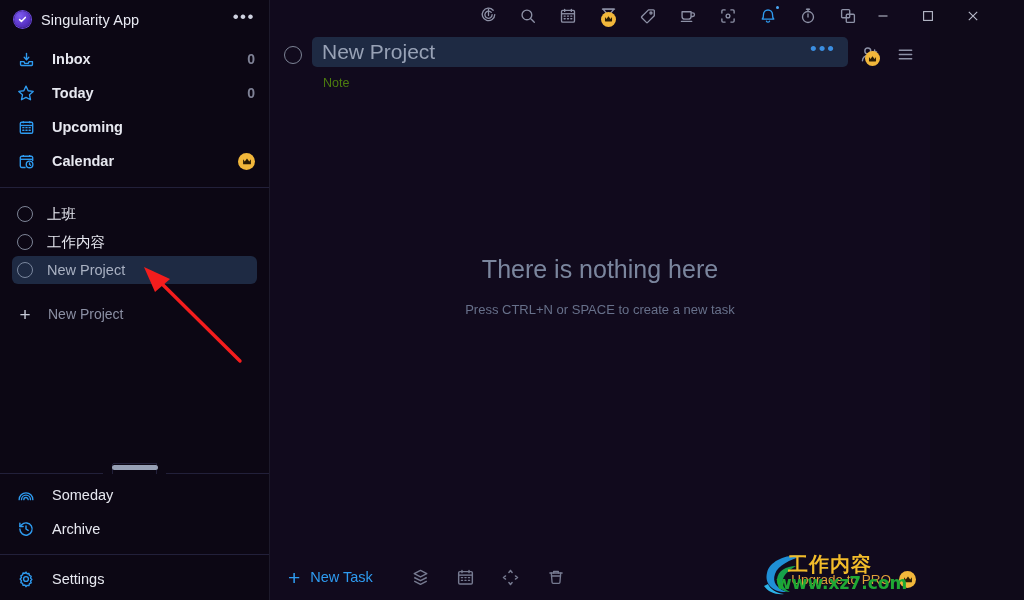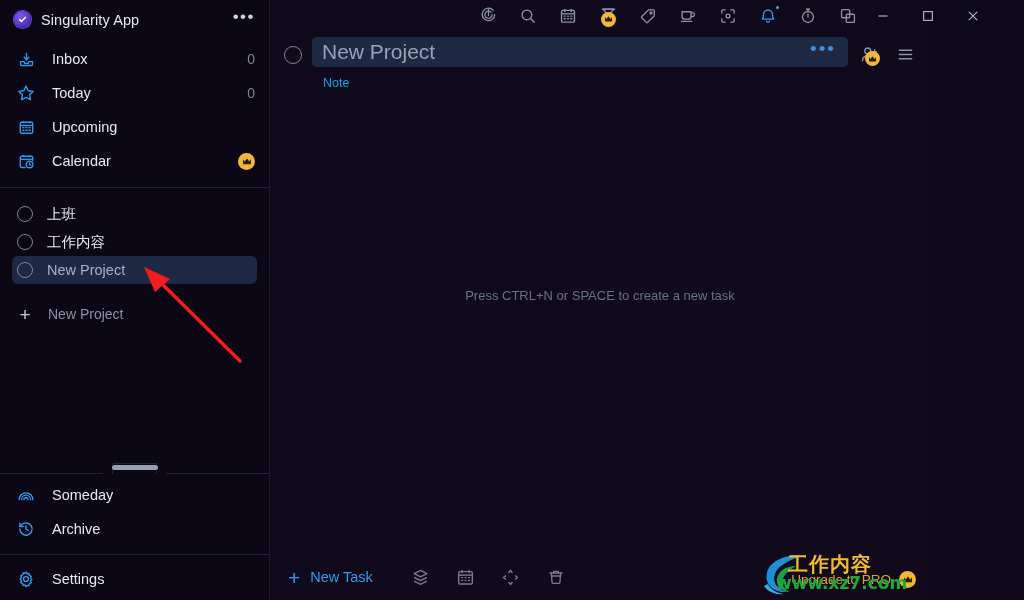--- a/index.html
+++ b/index.html
@@ -51,21 +51,21 @@
   }
   .brand-dots {
     margin-left: auto;
     color: #cfd2e0;
     font-size: 17px;
     letter-spacing: 1.5px;
     line-height: 10px;
     padding-bottom: 5px;
   }
 
-  .nav-list { margin-top: 7px; }
+  .nav-list { margin-top: 7px; font-weight: bold; }
   .nav-item {
     height: 34px;
     display: flex; align-items: center;
     padding: 0 14px 0 16px;
     cursor: default;
   }
   .nav-ico {
     width: 20px; height: 20px;
     display: flex; align-items: center; justify-content: center;
     color: #2e9bf0;
@@ -264,21 +264,21 @@
   .title-dots {
     margin-left: auto;
     color: #3b8ee0;
     font-size: 19px;
     letter-spacing: 2px;
     line-height: 8px;
     padding-bottom: 7px;
     flex-shrink: 0;
   }
   .note-line {
-    color: #0ea5e9;
+    color: #4d7c0f;
     font-size: 12.5px;
     padding: 9px 0 0 11px;
   }
   .head-right {
     display: flex; align-items: center;
     gap: 14px;
     margin-left: 10px;
     margin-top: 6px;
     flex-shrink: 0;
   }
@@ -674,20 +674,21 @@
         </div>
         <div class="hr-btn">
           <svg width="19" height="19" viewBox="0 0 20 20" stroke="currentColor" stroke-width="1.5" stroke-linecap="round">
             <path d="M3.5 5.6h13M3.5 10h13M3.5 14.4h13"></path>
           </svg>
         </div>
       </div>
     </div>
 
     <div class="empty">
+      <div class="empty-title">There is nothing here</div>
       <div class="empty-sub">Press CTRL+N or SPACE to create a new task</div>
     </div>
 
     <div class="botbar">
       <div class="newtask">
         <span class="newtask-plus">+</span>
         <span class="newtask-label">New Task</span>
       </div>
 
       <div class="bb-icons">

